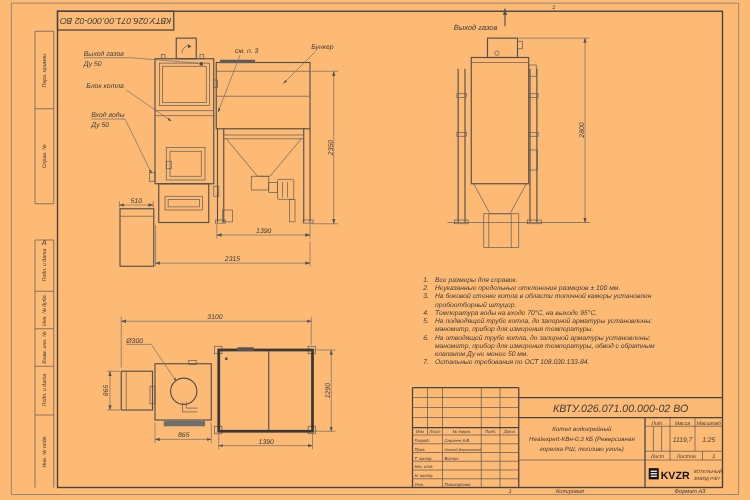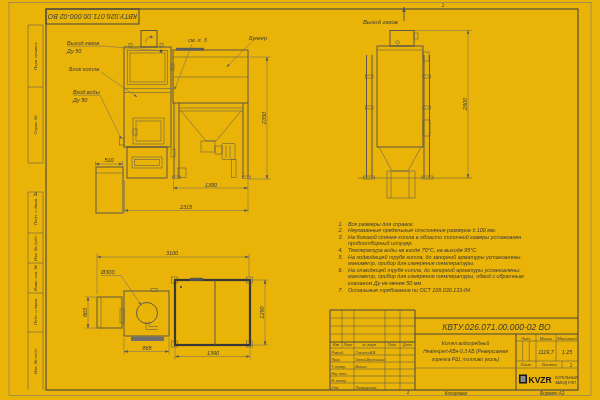--- a/index.html
+++ b/index.html
@@ -1,16 +1,16 @@
 <!DOCTYPE html>
 <html><head>
 <meta charset="utf-8">
 <style>
   html,body{margin:0;padding:0;background:#e8e8e8;}
-  .sheet{position:relative;width:600px;height:400px;background:#eab308;overflow:hidden;
+  .sheet{position:relative;width:600px;height:400px;background:#fdba74;overflow:hidden;
          font-family:"Liberation Sans",sans-serif;}
   svg{position:absolute;left:0;top:0;}
   svg text{font-family:"Liberation Sans",sans-serif;font-style:italic;fill:#3b3b3b;}
   .ln  {stroke:#4f4f4f;stroke-width:0.9;fill:none;}
   .ln2 {stroke:#5a5a5a;stroke-width:0.55;fill:none;}
   .thk {stroke:#383838;stroke-width:2.2;fill:none;}
   .dim {stroke:#6e6e6e;stroke-width:0.55;fill:none;}
   .frm {stroke:#444;stroke-width:1.1;fill:none;}
   .frm2{stroke:#777;stroke-width:0.6;fill:none;}
   .tb  {stroke:#555;stroke-width:0.55;fill:none;}

